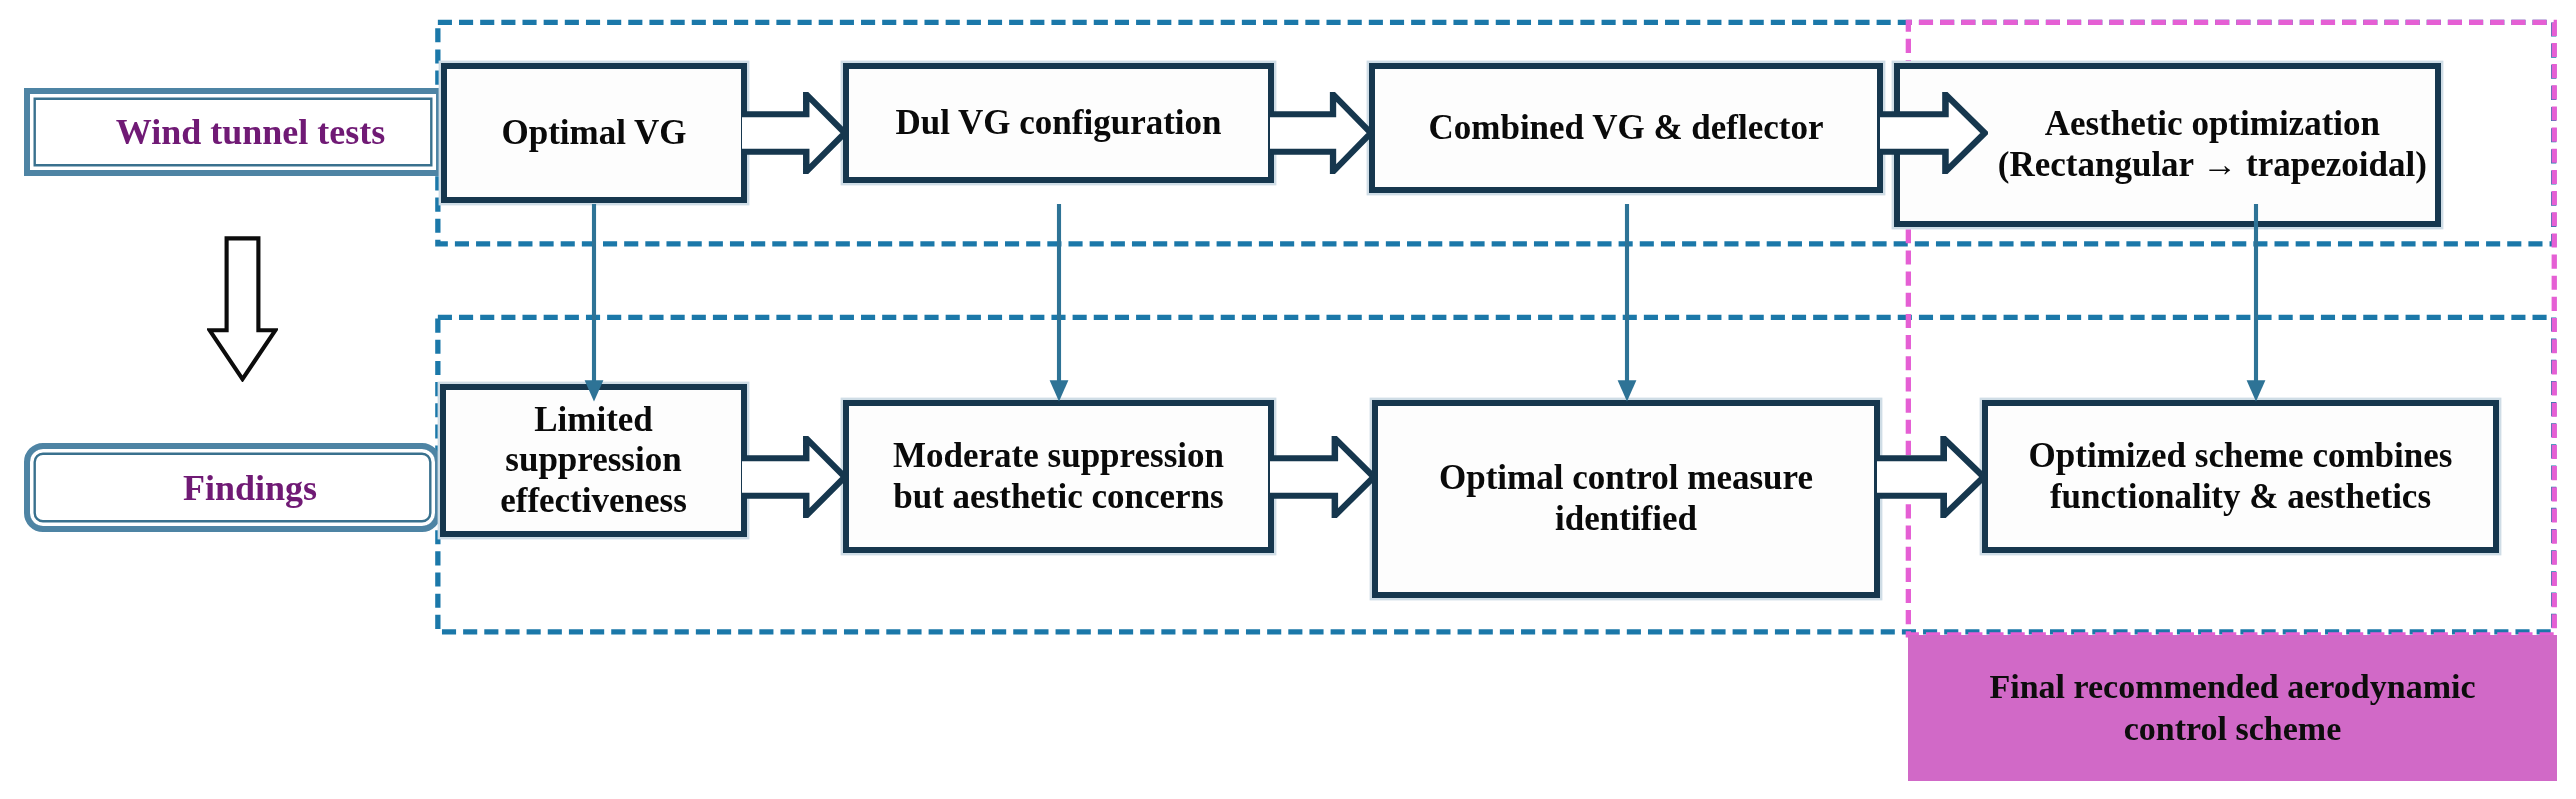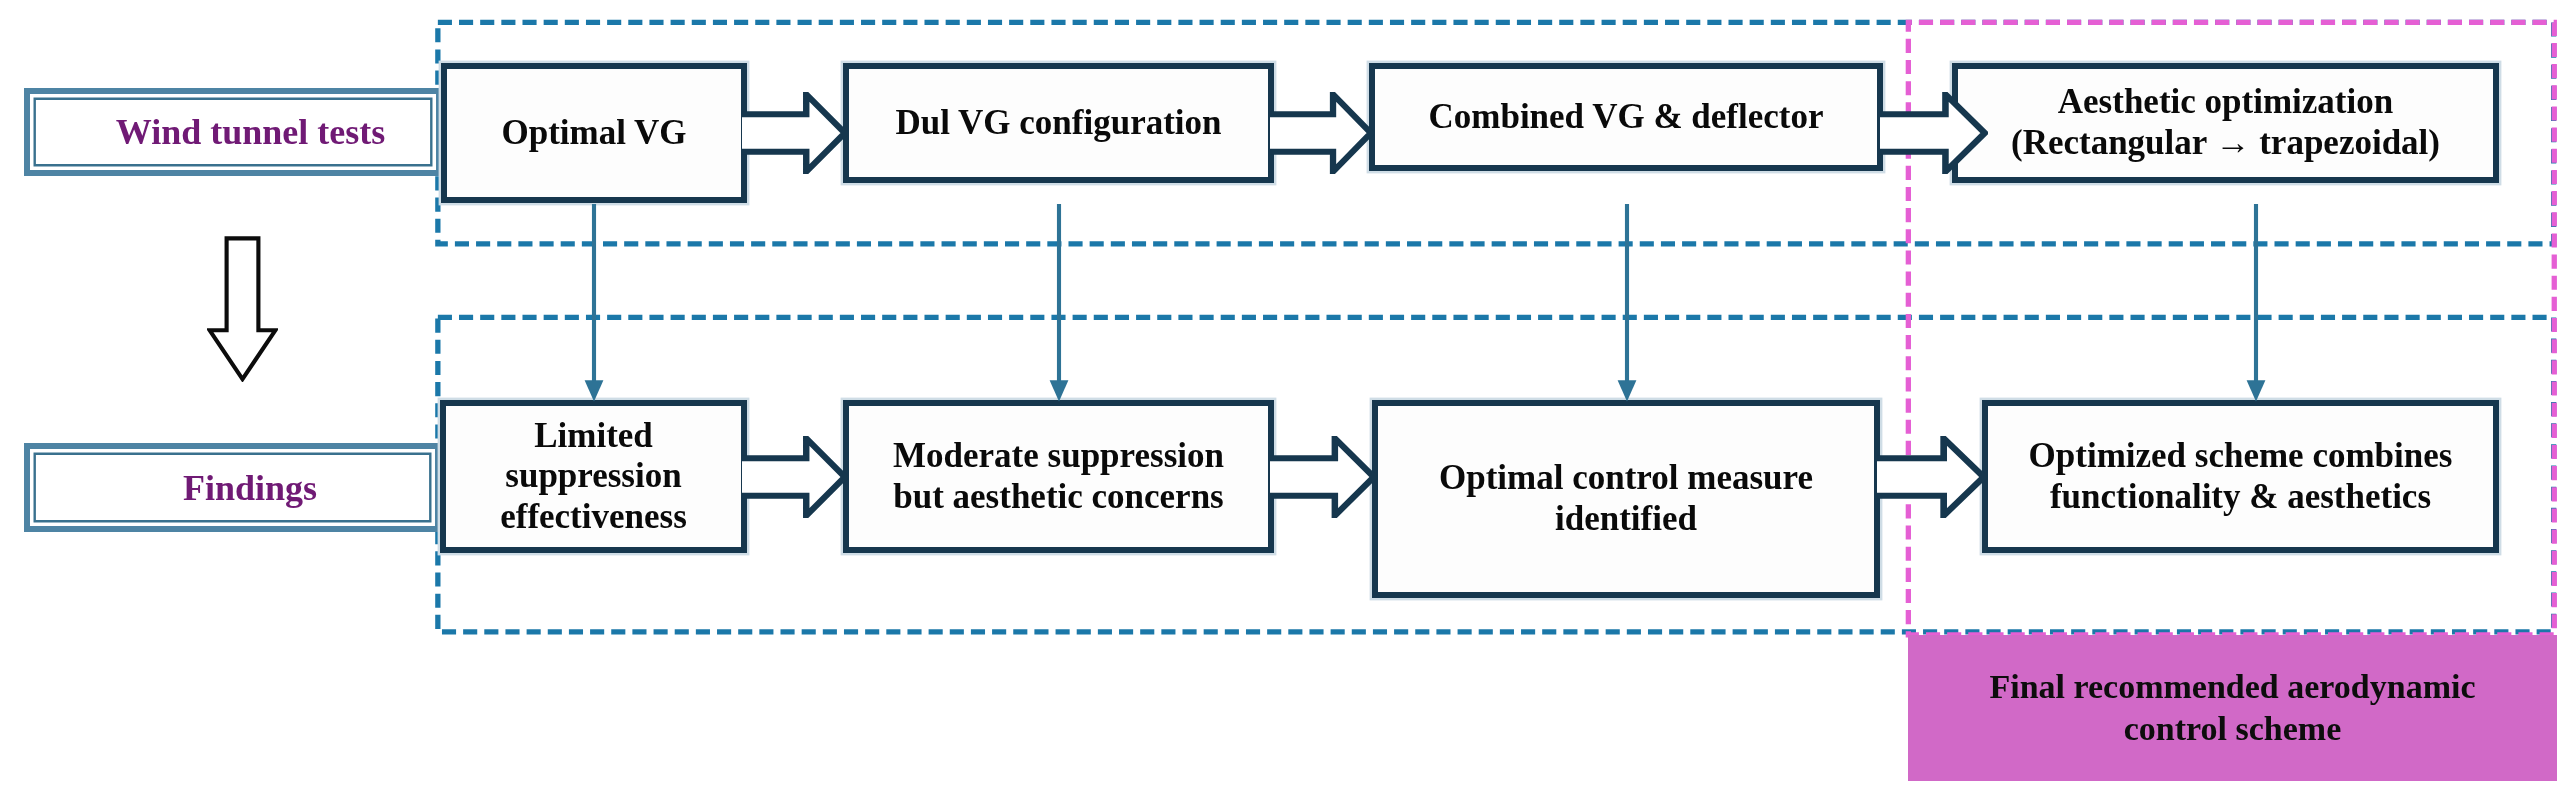--- a/index.html
+++ b/index.html
@@ -101,39 +101,39 @@
   </svg>
 
   <div id="final-box">
     <div class="label">Final recommended aerodynamic
 control scheme</div>
   </div>
 
   <div class="sbox" style="left:23.5px; top:88px; width:418px; height:88px;">
     <div class="label">Wind tunnel tests</div>
   </div>
-  <div class="sbox" style="left:23.5px; top:443px; width:417px; height:89px;">
+  <div class="sbox" style="left:23.5px; top:443px; width:417px; height:89px;border-radius:19px;">
     <div class="label">Findings</div>
   </div>
 
   <div class="pbox" style="left:441px; top:63px; width:306px; height:140px;">
     <div class="label">Optimal VG</div>
   </div>
   <div class="pbox" style="left:843px; top:63px; width:431px; height:120px;">
     <div class="label">Dul VG configuration</div>
   </div>
-  <div class="pbox" style="left:1369px; top:63px; width:514px; height:108px;">
+  <div class="pbox" style="left:1369px; top:63px; width:514px; height:130px;">
     <div class="label">Combined VG &amp; deflector</div>
   </div>
-  <div class="pbox" style="left:1952px; top:63px; width:547px; height:120px;">
+  <div class="pbox" style="left:1894px; top:63px; width:547px; height:164px;justify-content:flex-end;">
     <div class="label">Aesthetic optimization
 (Rectangular → trapezoidal)</div>
   </div>
 
-  <div class="pbox" style="left:440px; top:400px; width:307px; height:153px;">
+  <div class="pbox" style="left:440px; top:384px; width:307px; height:153px;">
     <div class="label">Limited
 suppression
 effectiveness</div>
   </div>
   <div class="pbox" style="left:843px; top:400px; width:431px; height:153px;">
     <div class="label">Moderate suppression
 but aesthetic concerns</div>
   </div>
   <div class="pbox" style="left:1372px; top:400px; width:508px; height:198px;">
     <div class="label">Optimal control measure

